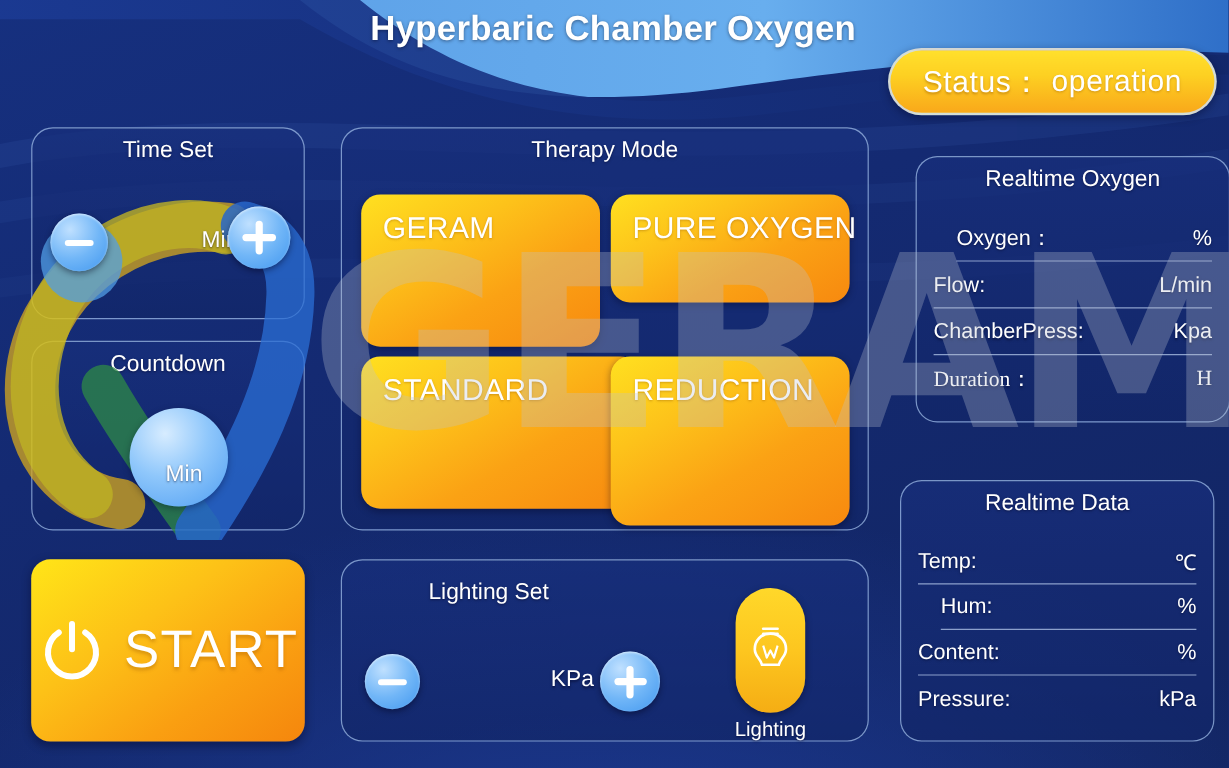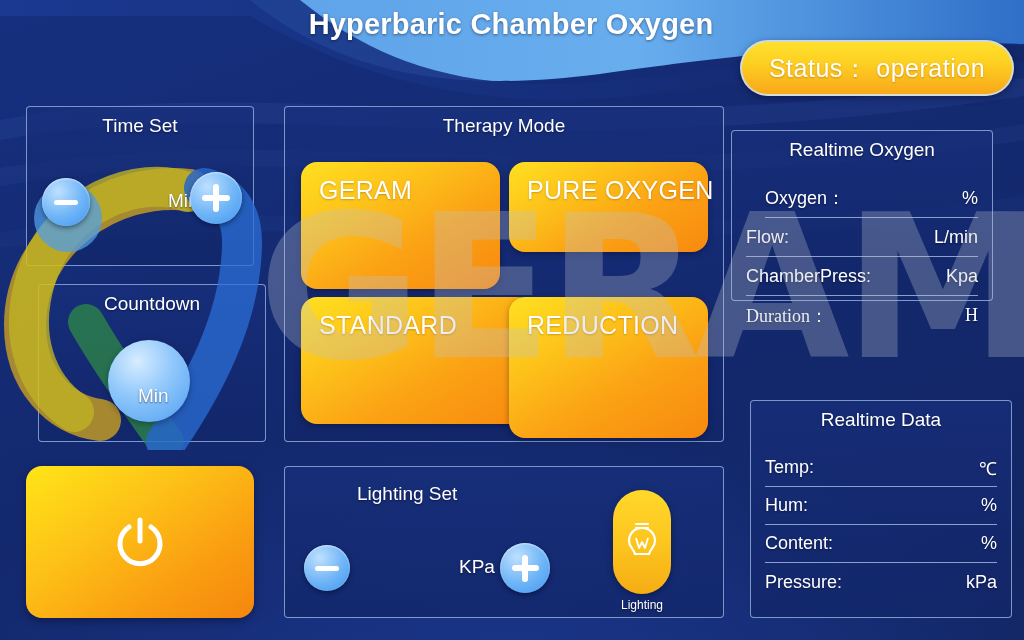--- a/index.html
+++ b/index.html
@@ -47,21 +47,21 @@
     color:rgba(190,195,210,.30);
     font-family:"DejaVu Sans", sans-serif;
     line-height:1;
   }
   .wm-logo{ position:absolute; left:-10px; top:150px; opacity:.88; }
 
   
   .panel{
     position:absolute;
     border:1px solid rgba(168,198,240,.70);
-    border-radius:4px;
+    border-radius:18px;
     background:linear-gradient(180deg, rgba(24,47,124,.72) 0%, rgba(18,38,104,.72) 100%);
     z-index:3;
   }
   .panel-title{
     width:100%; text-align:center; color:#fff;
     font-size:19px; padding-top:8px;
     text-shadow:0 1px 2px rgba(0,0,30,.5);
   }
 
   
@@ -132,21 +132,21 @@
   .light-btn{
     position:absolute; left:613px; top:490px; width:58px; height:104px;
     border-radius:29px;
     background:linear-gradient(180deg,#ffd82a 0%,#fdc61f 50%,#f5ad14 100%);
     box-shadow:0 2px 6px rgba(0,0,30,.4);
     display:flex; align-items:center; justify-content:center;
     z-index:6;
   }
   .light-label{
     position:absolute; left:593px; top:598px; width:98px; text-align:center;
-    color:#fff; font-size:12px;
+    color:#fff; font-size:17px;
     text-shadow:0 1px 2px rgba(0,0,30,.5);
     z-index:6;
   }
 
   .unit{
     position:absolute; color:#fff; font-size:19px;
     text-shadow:0 1px 2px rgba(0,0,30,.55);
     z-index:7;
   }
   .cd-circle{
@@ -208,31 +208,32 @@
 </div>
 <div class="circ" style="left:42px; top:178px; width:48px; height:48px;">
   <i class="bar" style="width:24px;height:5px;"></i>
 </div>
 <div class="unit" style="left:168px; top:190px;">Min</div>
 <div class="circ" style="left:190px; top:172px; width:52px; height:52px;">
   <i class="bar" style="width:28px;height:6px;"></i>
   <i class="bar" style="width:6px;height:28px;"></i>
 </div>
 
-<div class="panel" style="left:38px; top:284px; width:228px; height:158px;">
+<div class="panel" style="left:26px; top:284px; width:228px; height:158px;">
   <div class="panel-title">Countdown</div>
 </div>
 <div class="cd-circle"></div>
 <div class="unit" style="left:138px; top:385px;">Min</div>
 
 <div class="start-btn">
   <svg width="58" height="58" viewBox="0 0 58 58">
     <path d="M18,14 A20,20 0 1,0 40,14" fill="none" stroke="#fff" stroke-width="5" stroke-linecap="round"></path>
     <line x1="29" y1="7" x2="29" y2="28" stroke="#fff" stroke-width="5" stroke-linecap="round"></line>
   </svg>
+  <div class="label">START</div>
 </div>
 
 <div class="panel" style="left:284px; top:106px; width:440px; height:336px;">
   <div class="panel-title">Therapy Mode</div>
 </div>
 <div class="mode-btn" style="left:301px; top:162px; width:199px; height:127px;">
   <span>GERAM</span>
 </div>
 <div class="mode-btn" style="left:509px; top:162px; width:199px; height:90px;">
   <span>PURE OXYGEN</span>
@@ -259,21 +260,21 @@
 <div class="light-btn">
   <svg width="34" height="48" viewBox="0 0 34 48">
     <path d="M17,10 C25,10 30,16 30,23 C30,29 25,31 24,36 L10,36 C9,31 4,29 4,23 C4,16 9,10 17,10 Z" fill="none" stroke="#fff" stroke-width="2.2"></path>
     <line x1="11" y1="6" x2="23" y2="6" stroke="#fff" stroke-width="2.2" stroke-linecap="round"></line>
     <line x1="11" y1="10" x2="23" y2="10" stroke="#fff" stroke-width="2" stroke-linecap="round"></line>
     <path d="M11,20 L14,30 L17,24 L20,30 L23,20" fill="none" stroke="#fff" stroke-width="1.8" stroke-linejoin="round"></path>
   </svg>
 </div>
 <div class="light-label">Lighting</div>
 
-<div class="panel" style="left:731px; top:130px; width:262px; height:171px;">
+<div class="panel" style="left:763px; top:130px; width:262px; height:222px;">
   <div class="panel-title">Realtime Oxygen</div>
   <div class="rows" style="top:48px;">
     <div class="row" style="height:39px;margin-left:19px;">
       <span class="k">Oxygen：</span>
       <span class="v">%</span>
     </div>
     <div class="row" style="height:39px;">
       <span class="k">Flow:</span>
       <span class="v">L/min</span>
     </div>
@@ -288,21 +289,21 @@
   </div>
 </div>
 
 <div class="panel" style="left:750px; top:400px; width:262px; height:218px;">
   <div class="panel-title">Realtime Data</div>
   <div class="rows" style="top:48px;">
     <div class="row" style="height:38px;">
       <span class="k">Temp:</span>
       <span class="v">℃</span>
     </div>
-    <div class="row" style="height:38px;">
+    <div class="row" style="height:38px;margin-left:19px;">
       <span class="k">Hum:</span>
       <span class="v">%</span>
     </div>
     <div class="row" style="height:38px;">
       <span class="k">Content:</span>
       <span class="v">%</span>
     </div>
     <div class="row" style="height:38px;">
       <span class="k">Pressure:</span>
       <span class="v">kPa</span>

